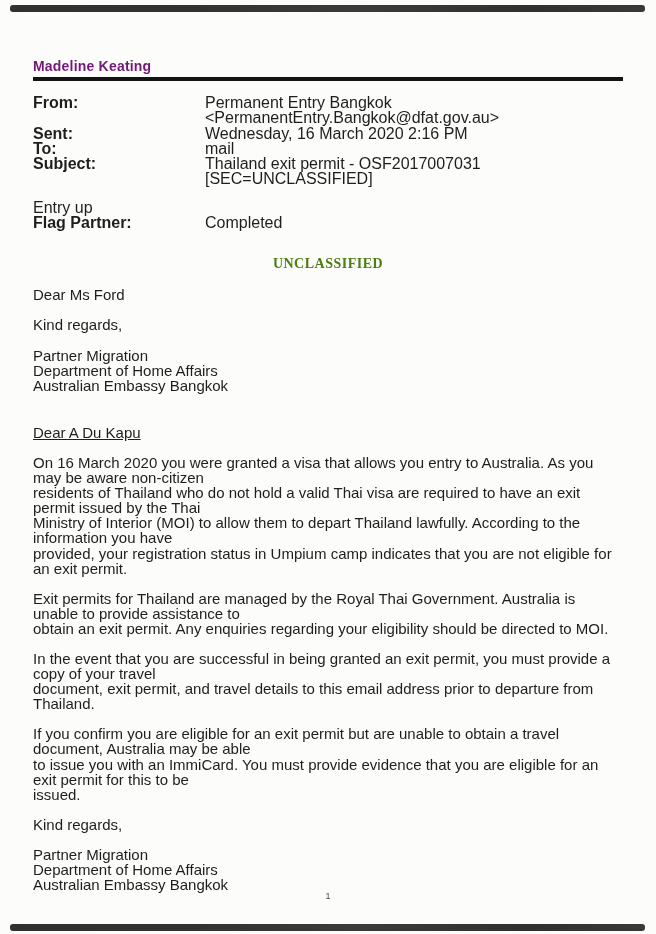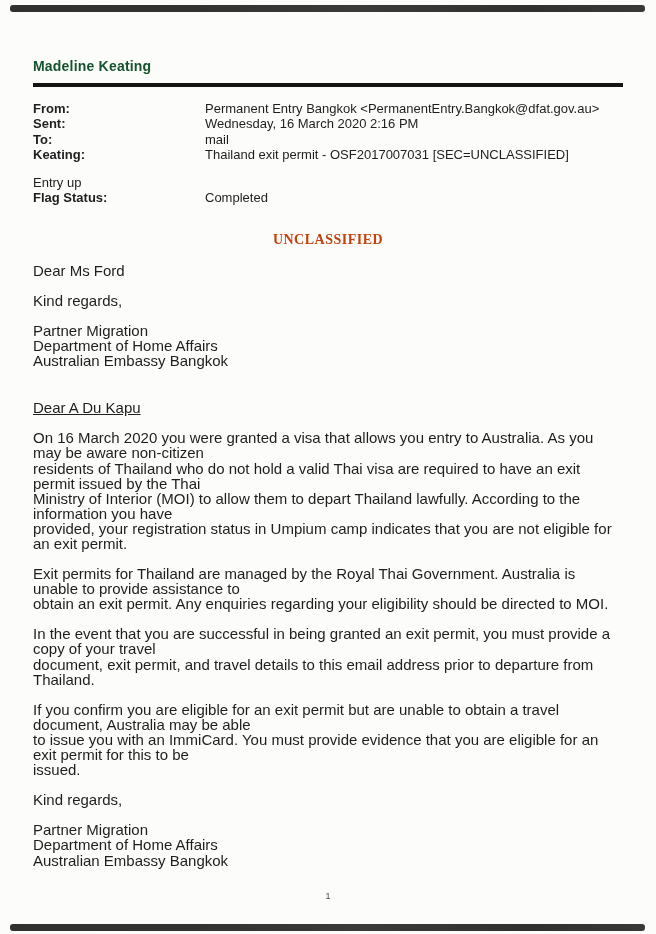--- a/index.html
+++ b/index.html
@@ -27,37 +27,37 @@
       rgba(40,40,40,0.92) 100%);
   }
   .scan-bar.top { top: 5px; }
   .scan-bar.bottom { top: 924px; }
   .content { padding: 58px 33px 0 33px; }
   .sender-name {
     font-size: 14px;
     line-height: 16px;
     font-weight: bold;
     letter-spacing: 0.2px;
-    color: #14532d;
-    padding-bottom: 9px;
+    color: #701a75;
+    padding-bottom: 3px;
     border-bottom: 4px solid #141414;
   }
-  .meta { margin-top: 14px; font-size: 13px; }
+  .meta { margin-top: 14px; font-size: 16px; }
   .meta-row { display: flex; line-height: 15.3px; }
   .meta-label { width: 172px; font-weight: bold; flex: 0 0 auto; }
   .meta-value { flex: 1 1 auto; }
   .meta-gap { height: 13px; }
   .classification {
     margin-top: 26px;
     text-align: center;
     font-family: "Liberation Serif", serif;
     font-weight: bold;
     font-size: 14px;
     letter-spacing: 0.5px;
-    color: #c2410c;
+    color: #4d7c0f;
   }
   .para {
     font-size: 15px;
     line-height: 15.1px;
     margin: 15px 0 0 0;
     white-space: pre-line;
   }
   .para.gap-lg { margin-top: 32px; text-decoration: underline; }
   .page-number {
     position: absolute;
@@ -87,31 +87,31 @@
       </div>
       <div class="meta-row">
         <span class="meta-label">Sent:</span>
         <span class="meta-value">Wednesday, 16 March 2020 2:16 PM</span>
       </div>
       <div class="meta-row">
         <span class="meta-label">To:</span>
         <span class="meta-value">mail</span>
       </div>
       <div class="meta-row">
-        <span class="meta-label">Keating:</span>
+        <span class="meta-label">Subject:</span>
         <span class="meta-value">Thailand exit permit - OSF2017007031 [SEC=UNCLASSIFIED]</span>
       </div>
 
       <div class="meta-gap"></div>
 
       <div class="meta-row">
         <span class="meta-value">Entry up</span>
       </div>
       <div class="meta-row">
-        <span class="meta-label">Flag Status:</span>
+        <span class="meta-label">Flag Partner:</span>
         <span class="meta-value">Completed</span>
       </div>
     </div>
 
     <div class="classification">UNCLASSIFIED</div>
 
     <div class="para">Dear Ms Ford</div>
     <div class="para">Kind regards,</div>
     <div class="para">Partner Migration
 Department of Home Affairs

